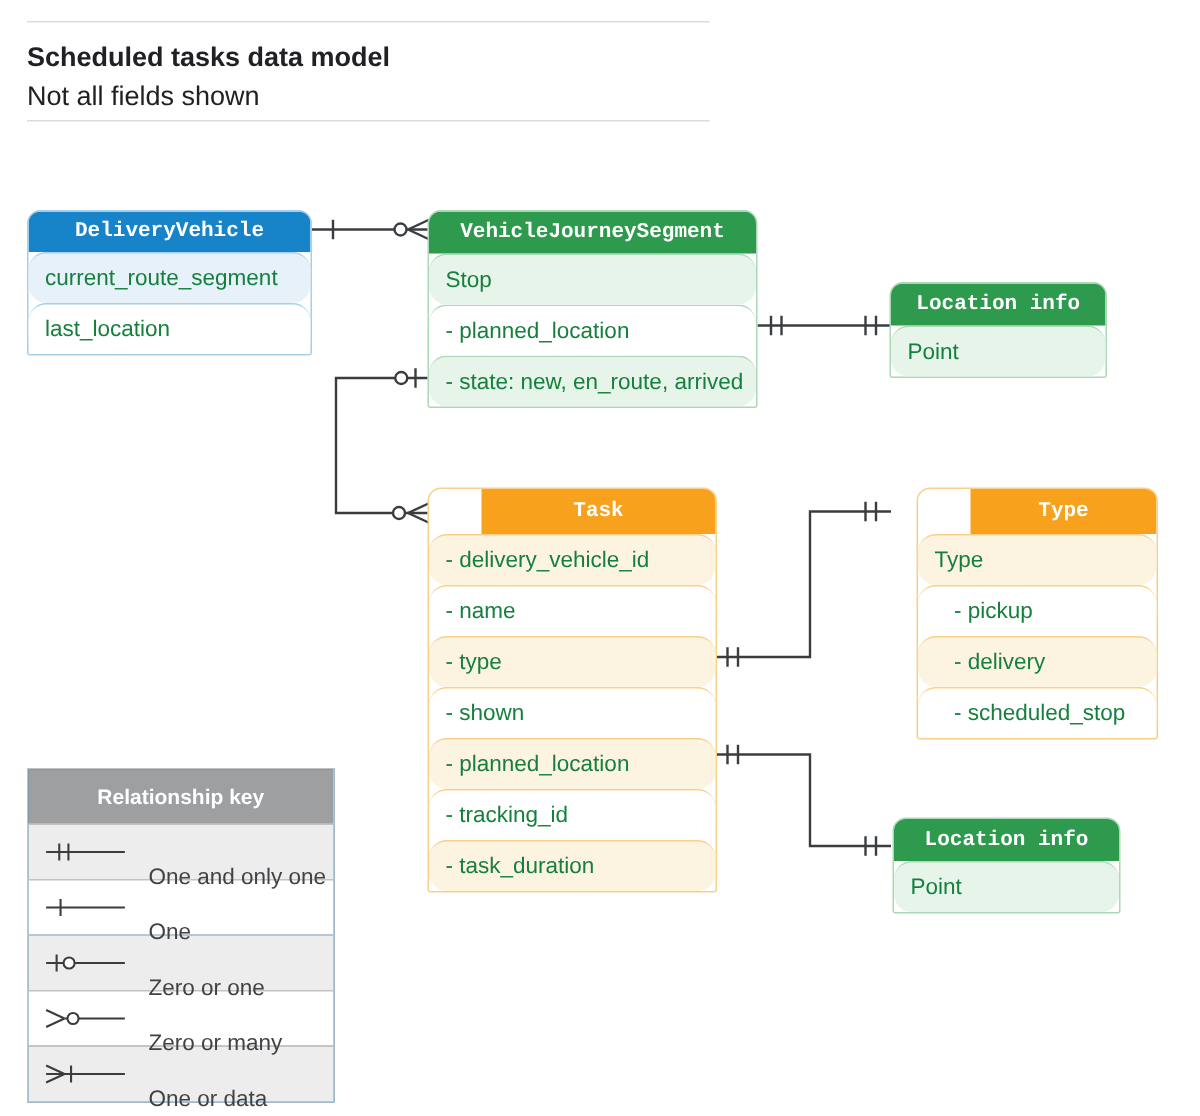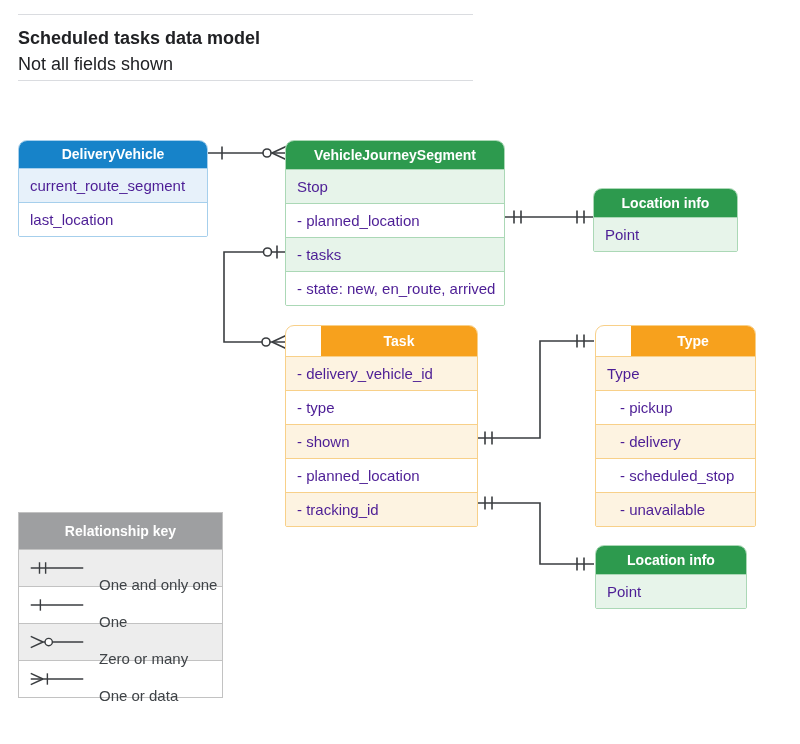--- a/index.html
+++ b/index.html
@@ -8,24 +8,24 @@
 
   .rule{position:absolute;left:18px;width:455px;height:1px;background:#dadce0;}
   .doc-title{position:absolute;left:18px;top:28px;font-size:18px;font-weight:bold;color:#202124;}
   .doc-subtitle{position:absolute;left:18px;top:54px;font-size:18px;color:#202124;}
 
   svg.layer{position:absolute;left:0;top:0;pointer-events:none;}
   .conn{stroke:#3a3d40;stroke-width:1.6;fill:none;}
   .conn-circle{stroke:#3a3d40;stroke-width:1.6;fill:#ffffff;}
 
   .entity{position:absolute;border:1px solid var(--border);border-radius:9px 9px 2px 2px;overflow:hidden;background:#fff;box-sizing:border-box;}
-  .entity-header{background:var(--head);color:#ffffff;font-weight:bold;font-size:14px;text-align:center;height:27px;line-height:27px;}
+  .entity-header{background:var(--head);color:#ffffff;font-weight:bold;font-size:14px;text-align:center;height:27px;line-height:27px;font-family:Liberation Mono, monospace;}
   .theme-orange .entity-header{height:30px;line-height:30px;margin-left:35px;}
   .entity-row{height:33px;display:flex;align-items:center;background:#ffffff;border-top:1px solid var(--border);
-              font-size:15px;color:#4c1d95;padding:0 11px;white-space:nowrap;}
+              font-size:15px;color:#15803d;padding:0 11px;white-space:nowrap;border-radius:12px;}
   .entity-rows .entity-row:nth-child(odd){background:var(--tint);}
   .entity-loc .entity-row{height:33px;}
   .entity-type .entity-rows .entity-row:not(:first-child){padding-left:24px;}
 
   .theme-blue{--head:#1783c9;--tint:#e7f1fa;--border:#a6cfec;}
   .theme-green{--head:#2d9a4e;--tint:#e7f4ea;--border:#abd8b6;}
   .theme-orange{--head:#f7a11d;--tint:#fdf3e1;--border:#f8d089;}
   .theme-gray{--head:#9e9fa1;--tint:#ededed;--border:#c2c2c2;}
 
   .legend{position:absolute;border:1px solid var(--border);background:#0369a1;box-sizing:border-box;}
@@ -89,51 +89,51 @@
       <div class="entity-row">current_route_segment</div>
       <div class="entity-row">last_location</div>
     </div>
   </div>
 
   <div class="entity theme-green" style="left:285px;top:140px;width:220px">
     <div class="entity-header" style="height:28px;line-height:28px">VehicleJourneySegment</div>
     <div class="entity-rows">
       <div class="entity-row">Stop</div>
       <div class="entity-row">- planned_location</div>
-      <div class="entity-row">- tasks</div>
       <div class="entity-row">- state: new, en_route, arrived</div>
     </div>
   </div>
 
   <div class="entity entity-loc theme-green" style="left:593px;top:188px;width:145px">
     <div class="entity-header" style="height:28px;line-height:28px">Location info</div>
     <div class="entity-rows">
       <div class="entity-row">Point</div>
     </div>
   </div>
 
   <div class="entity theme-orange" style="left:285px;top:325px;width:193px">
     <div class="entity-header">Task</div>
     <div class="entity-rows">
       <div class="entity-row">- delivery_vehicle_id</div>
+      <div class="entity-row">- name</div>
       <div class="entity-row">- type</div>
       <div class="entity-row">- shown</div>
       <div class="entity-row">- planned_location</div>
       <div class="entity-row">- tracking_id</div>
+      <div class="entity-row">- task_duration</div>
     </div>
   </div>
 
-  <div class="entity entity-type theme-orange" style="left:595px;top:325px;width:161px">
+  <div class="entity entity-type theme-orange" style="left:611px;top:325px;width:161px">
     <div class="entity-header">Type</div>
     <div class="entity-rows">
       <div class="entity-row">Type</div>
       <div class="entity-row">- pickup</div>
       <div class="entity-row">- delivery</div>
       <div class="entity-row">- scheduled_stop</div>
-      <div class="entity-row">- unavailable</div>
     </div>
   </div>
 
   <div class="entity entity-loc theme-green" style="left:595px;top:545px;width:152px">
     <div class="entity-header" style="height:28px;line-height:28px">Location info</div>
     <div class="entity-rows">
       <div class="entity-row">Point</div>
     </div>
   </div>
 
@@ -149,20 +149,28 @@
       </div>
       <div class="legend-row">
         <svg width="56" height="24" viewBox="0 0 64 24">
           <path class="lg" d="M2 12 H62"></path>
             <path class="lg" d="M13 5.5 V18.5"></path>
         </svg>
         <span class="legend-label">One</span>
       </div>
       <div class="legend-row">
         <svg width="56" height="24" viewBox="0 0 64 24">
+          <path class="lg" d="M2 12 H62"></path>
+            <path class="lg" d="M10 5.5 V18.5"></path>
+            <circle class="lg-circle" cx="19.5" cy="12" r="4.2"></circle>
+        </svg>
+        <span class="legend-label">Zero or one</span>
+      </div>
+      <div class="legend-row">
+        <svg width="56" height="24" viewBox="0 0 64 24">
           <path class="lg" d="M16 12 H62"></path>
             <path class="lg" d="M16 12 L2 5.5 M16 12 L2 18.5"></path>
             <circle class="lg-circle" cx="22.5" cy="12" r="4.2"></circle>
         </svg>
         <span class="legend-label">Zero or many</span>
       </div>
       <div class="legend-row">
         <svg width="56" height="24" viewBox="0 0 64 24">
           <path class="lg" d="M2 12 H62"></path>
             <path class="lg" d="M16 12 L2 5.5 M16 12 L2 18.5"></path>

